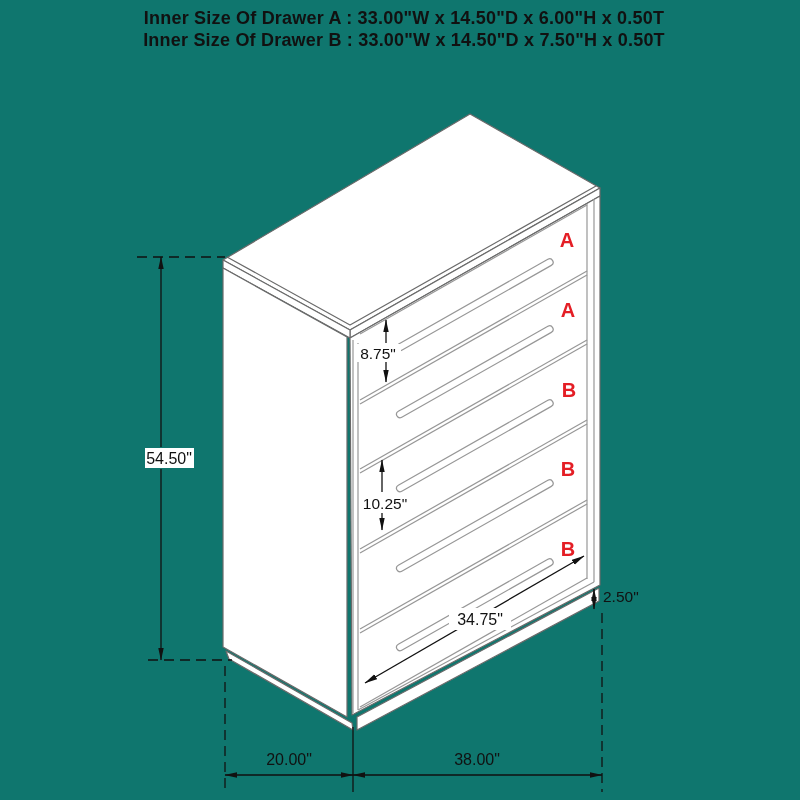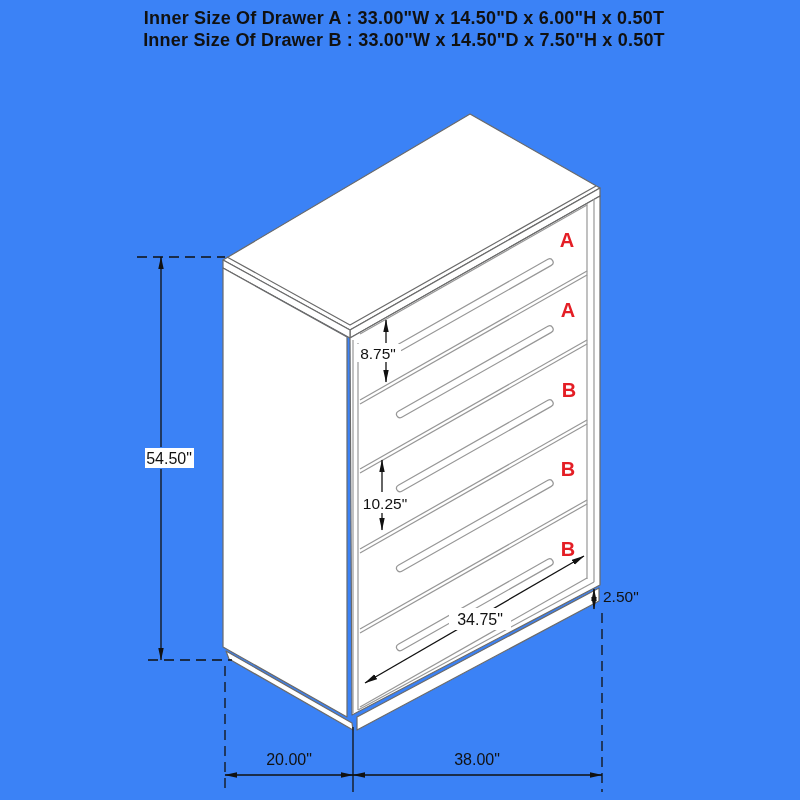--- a/index.html
+++ b/index.html
@@ -1,20 +1,20 @@
 <!DOCTYPE html>
 <html><head>
 <meta charset="utf-8">
 <style>
   html, body { margin: 0; padding: 0; background: #ffffff; }
   #stage {
     position: relative;
     width: 800px;
     height: 800px;
-    background: #3b82f6;
+    background: #0f766e;
     font-family: "Liberation Sans", sans-serif;
     overflow: hidden;
   }
   svg text {
     font-family: "Liberation Sans", sans-serif;
     fill: #111111;
   }
   .title-text {
     font-size: 18px;
     font-weight: bold;

